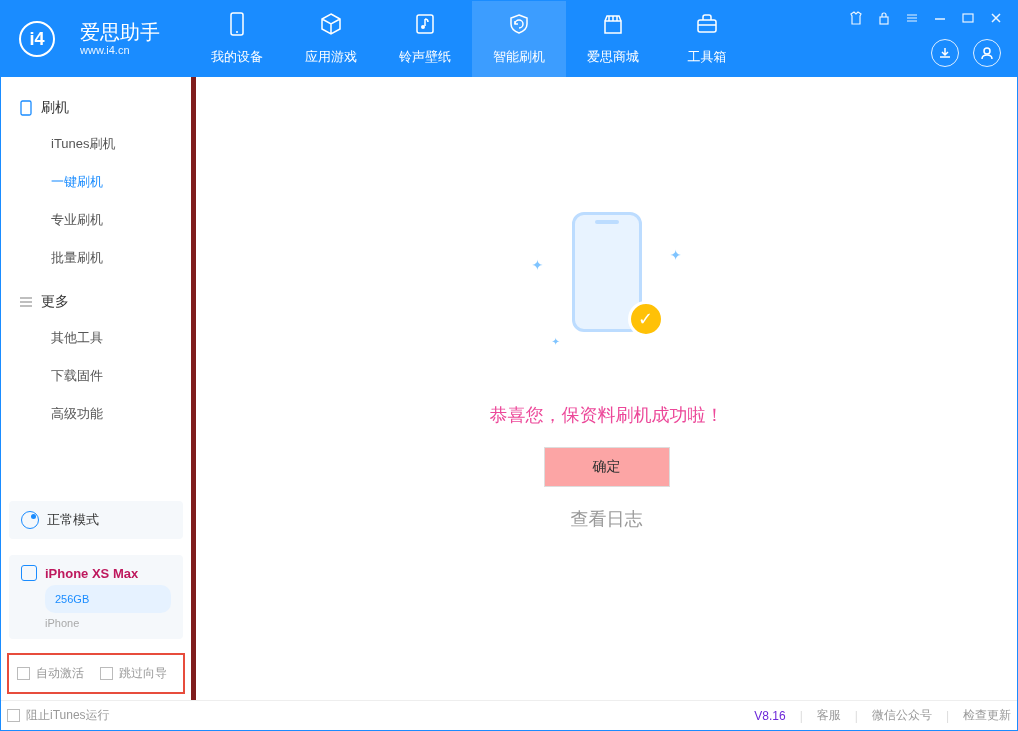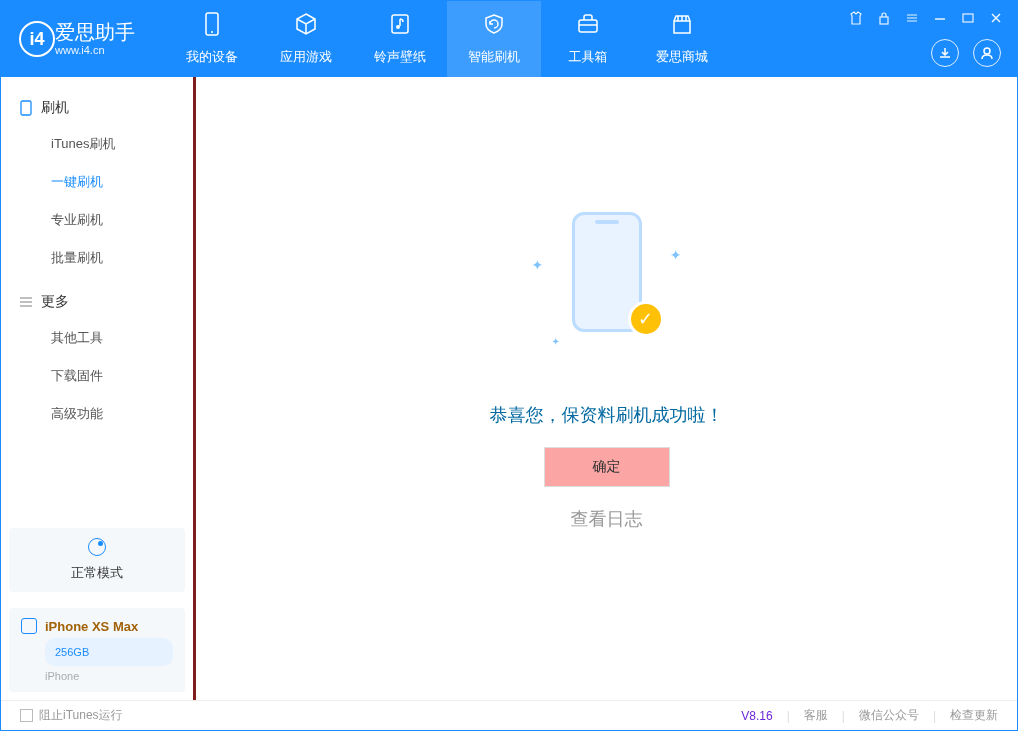--- a/index.html
+++ b/index.html
@@ -1,80 +1,80 @@
 <!DOCTYPE html>
 <html><head>
 <meta charset="utf-8">
 <style>
 * { margin: 0; padding: 0; box-sizing: border-box; font-family: "Microsoft YaHei", Arial, sans-serif; }
 body { background: #fff; width: 1018px; height: 731px; overflow: hidden; border: 1px solid #1a8cff; }
 
 
 .header { background: #1a8cff; height: 76px; display: flex; align-items: stretch; color: #fff; position: relative; }
-.logo-area { display: flex; align-items: center; padding: 0 18px; gap: 0; }
+.logo-area { display: flex; align-items: center; padding: 0 18px; gap: 25px; }
 .logo-circle { width: 36px; height: 36px; border: 2px solid #fff; border-radius: 50%; display: flex; align-items: center; justify-content: center; font-size: 18px; font-weight: bold; }
 .logo-text { line-height: 1.2; }
 .app-name { font-size: 20px; font-weight: 500; }
 .app-url { font-size: 11px; opacity: 0.9; }
 
 .tabs { display: flex; align-items: stretch; margin-left: 12px; }
 .tab { width: 94px; display: flex; flex-direction: column; align-items: center; justify-content: center; gap: 12px; cursor: pointer; position: relative; }
 .tab.active { background: rgba(255,255,255,0.15); justify-content: center; }
 .tab-icon { width: 24px; height: 24px; display: flex; align-items: center; justify-content: center; }
 .tab-label { font-size: 13px; }
 
 .header-right { position: absolute; right: 12px; top: 8px; display: flex; gap: 10px; align-items: center; color: #fff; }
 .header-right .win-btn { width: 18px; height: 18px; display: flex; align-items: center; justify-content: center; cursor: pointer; opacity: 0.9; }
 .header-right-lower { position: absolute; right: 16px; bottom: 10px; display: flex; gap: 14px; }
 .round-btn { width: 28px; height: 28px; border: 1.5px solid rgba(255,255,255,0.85); border-radius: 50%; display: flex; align-items: center; justify-content: center; cursor: pointer; }
 
 
 .body { display: flex; height: calc(100% - 76px - 30px); }
-.sidebar { width: 195px; border-right: 3px solid #7f1d1d; padding-top: 14px; display: flex; flex-direction: column; }
+.sidebar { width: 195px; border-right: 5px solid #7f1d1d; padding-top: 14px; display: flex; flex-direction: column; }
 .side-section { margin-bottom: 8px; }
 .side-header { display: flex; align-items: center; gap: 8px; padding: 8px 18px; font-size: 14px; font-weight: 500; color: #333; }
 .side-header-icon { width: 14px; height: 14px; display: flex; align-items: center; justify-content: center; }
 .side-item { padding: 10px 18px 10px 50px; font-size: 13px; color: #555; cursor: pointer; }
 .side-item.active { color: #1a8cff; }
 
 .side-spacer { flex: 1; }
 
 .device-box { margin: 8px; background: #f5f8fb; border-radius: 4px; padding: 10px 12px; font-size: 13px; }
-.device-box.mode { display: flex; align-items: center; gap: 8px; color: #333; flex-direction: column; }
+.device-box.mode { display: flex; align-items: center; gap: 8px; color: #333; }
 .mode-icon { width: 18px; height: 18px; border: 1.5px solid #1a8cff; border-radius: 50%; display: flex; align-items: center; justify-content: center; position: relative; }
 .mode-icon::after { content: ""; position: absolute; width: 5px; height: 5px; background: #1a8cff; border-radius: 50%; top: 2px; right: 2px; }
 
 .device-info { display: flex; flex-direction: column; gap: 4px; }
 .device-row { display: flex; align-items: center; gap: 8px; }
 .dev-icon { width: 16px; height: 16px; border: 1.5px solid #1a8cff; border-radius: 3px; }
-.dev-name { font-weight: 600; color: #a16207; font-size: 13px; }
+.dev-name { font-weight: 600; color: #be185d; font-size: 13px; }
 .dev-cap { display: inline-block; background: #e6f2ff; color: #1a8cff; border-radius: 10px; padding: 8px 10px; font-size: 11px; margin-left: 24px; }
 .dev-type { font-size: 11px; color: #aaa; margin-left: 24px; }
 
 .checkbox-row { border: 2px solid #e74c3c; margin: 6px; padding: 10px 8px; display: flex; gap: 16px; align-items: center; }
 .cb { display: flex; align-items: center; gap: 6px; font-size: 12px; color: #999; cursor: pointer; }
 .cb-box { width: 13px; height: 13px; border: 1px solid #bbb; background: #fff; }
 
 
 .content { flex: 1; display: flex; flex-direction: column; align-items: center; justify-content: center; gap: 20px; padding-bottom: 40px; }
 .illust { position: relative; width: 150px; height: 140px; }
 .phone { position: absolute; left: 40px; top: 5px; width: 70px; height: 120px; border: 3px solid #bcdcff; border-radius: 12px; background: #e8f3ff; }
 .phone::before { content: ""; position: absolute; top: 5px; left: 50%; transform: translateX(-50%); width: 24px; height: 4px; background: #bcdcff; border-radius: 2px; }
 .check-badge { position: absolute; right: 18px; bottom: 10px; width: 36px; height: 36px; background: #ffc107; border-radius: 50%; border: 3px solid #fff; display: flex; align-items: center; justify-content: center; color: #fff; font-size: 18px; }
 .sparkle { position: absolute; color: #7fc4ff; font-size: 14px; }
 .sp1 { left: 0; top: 50px; }
 .sp2 { right: 0; top: 40px; }
 .sp3 { left: 20px; bottom: 0; font-size: 10px; }
 
-.success-text { font-size: 18px; color: #0369a1; font-weight: 500; margin-top: 36px; }
+.success-text { font-size: 18px; color: #ec4899; font-weight: 500; margin-top: 36px; }
 .ok-btn { border: 1px solid #ddd; background: #fca5a5; padding: 10px 48px; font-size: 14px; color: #333; cursor: pointer; }
 .log-link { font-size: 18px; color: #999; cursor: pointer; }
 
 
-.footer { height: 30px; border-top: 1px solid #eee; display: flex; align-items: center; padding: 0 19px; font-size: 12px; color: #999; }
+.footer { height: 30px; border-top: 1px solid #eee; display: flex; align-items: center; padding: 0 6px; font-size: 12px; color: #999; }
 .footer .cb { color: #999; }
 .footer-right { margin-left: auto; display: flex; align-items: center; gap: 14px; }
 .footer-right .sep { color: #ddd; }
 .version { color: #6d28d9; }
 .footer-link { cursor: pointer; }
 
 svg { display: block; }
 </style>
 </head>
 <body>
@@ -121,33 +121,33 @@
             <path d="M12 3 L20 6 L20 12 Q20 18 12 21 Q4 18 4 12 L4 6 Z" fill="none" stroke="#fff" stroke-width="1.5"></path>
             <path d="M8 12 A4 4 0 1 1 12 16" fill="none" stroke="#fff" stroke-width="1.5"></path>
             <path d="M8 9 L8 12 L11 12" fill="none" stroke="#fff" stroke-width="1.5"></path>
           </svg>
         </div>
       <div class="tab-label">智能刷机</div>
     </div>
     <div class="tab">
       <div class="tab-icon">
           <svg width="24" height="22" viewBox="0 0 24 22">
+            <path d="M4 8 L20 8 L20 20 L4 20 Z M4 8 L6 3 L18 3 L20 8 M8 3 L8 8 M12 3 L12 8 M16 3 L16 8" fill="none" stroke="#fff" stroke-width="1.5"></path>
+          </svg>
+        </div>
+      <div class="tab-label">爱思商城</div>
+    </div>
+    <div class="tab">
+      <div class="tab-icon">
+          <svg width="24" height="22" viewBox="0 0 24 22">
             <rect x="3" y="7" width="18" height="12" rx="2" fill="none" stroke="#fff" stroke-width="1.5"></rect>
             <path d="M8 7 L8 4 Q8 2 10 2 L14 2 Q16 2 16 4 L16 7 M3 12 L21 12" fill="none" stroke="#fff" stroke-width="1.5"></path>
           </svg>
         </div>
       <div class="tab-label">工具箱</div>
-    </div>
-    <div class="tab">
-      <div class="tab-icon">
-          <svg width="24" height="22" viewBox="0 0 24 22">
-            <path d="M4 8 L20 8 L20 20 L4 20 Z M4 8 L6 3 L18 3 L20 8 M8 3 L8 8 M12 3 L12 8 M16 3 L16 8" fill="none" stroke="#fff" stroke-width="1.5"></path>
-          </svg>
-        </div>
-      <div class="tab-label">爱思商城</div>
     </div>
   </div>
 
   <div class="header-right">
     <div class="win-btn">
         <svg width="14" height="14" viewBox="0 0 14 14">
           <path d="M2 3 L5 1 L7 3 L9 1 L12 3 L11 5 L11 13 L3 13 L3 5 Z" fill="none" stroke="#fff" stroke-width="1.2"></path>
         </svg>
       </div>
     <div class="win-btn">
@@ -235,20 +235,30 @@
       <div class="device-info">
         <div class="device-row">
           <div class="dev-icon"></div>
           <span class="dev-name">iPhone XS Max</span>
         </div>
         <span class="dev-cap">256GB</span>
         <span class="dev-type">iPhone</span>
       </div>
     </div>
 
+    <div class="checkbox-row">
+      <label class="cb">
+        <span class="cb-box"></span>
+        <span>自动激活</span>
+      </label>
+      <label class="cb">
+        <span class="cb-box"></span>
+        <span>跳过向导</span>
+      </label>
+    </div>
   </div>
 
   <div class="content">
     <div class="illust">
       <span class="sparkle sp1">✦</span>
       <span class="sparkle sp2">✦</span>
       <span class="sparkle sp3">✦</span>
       <div class="phone"></div>
       <div class="check-badge">✓</div>
     </div>

